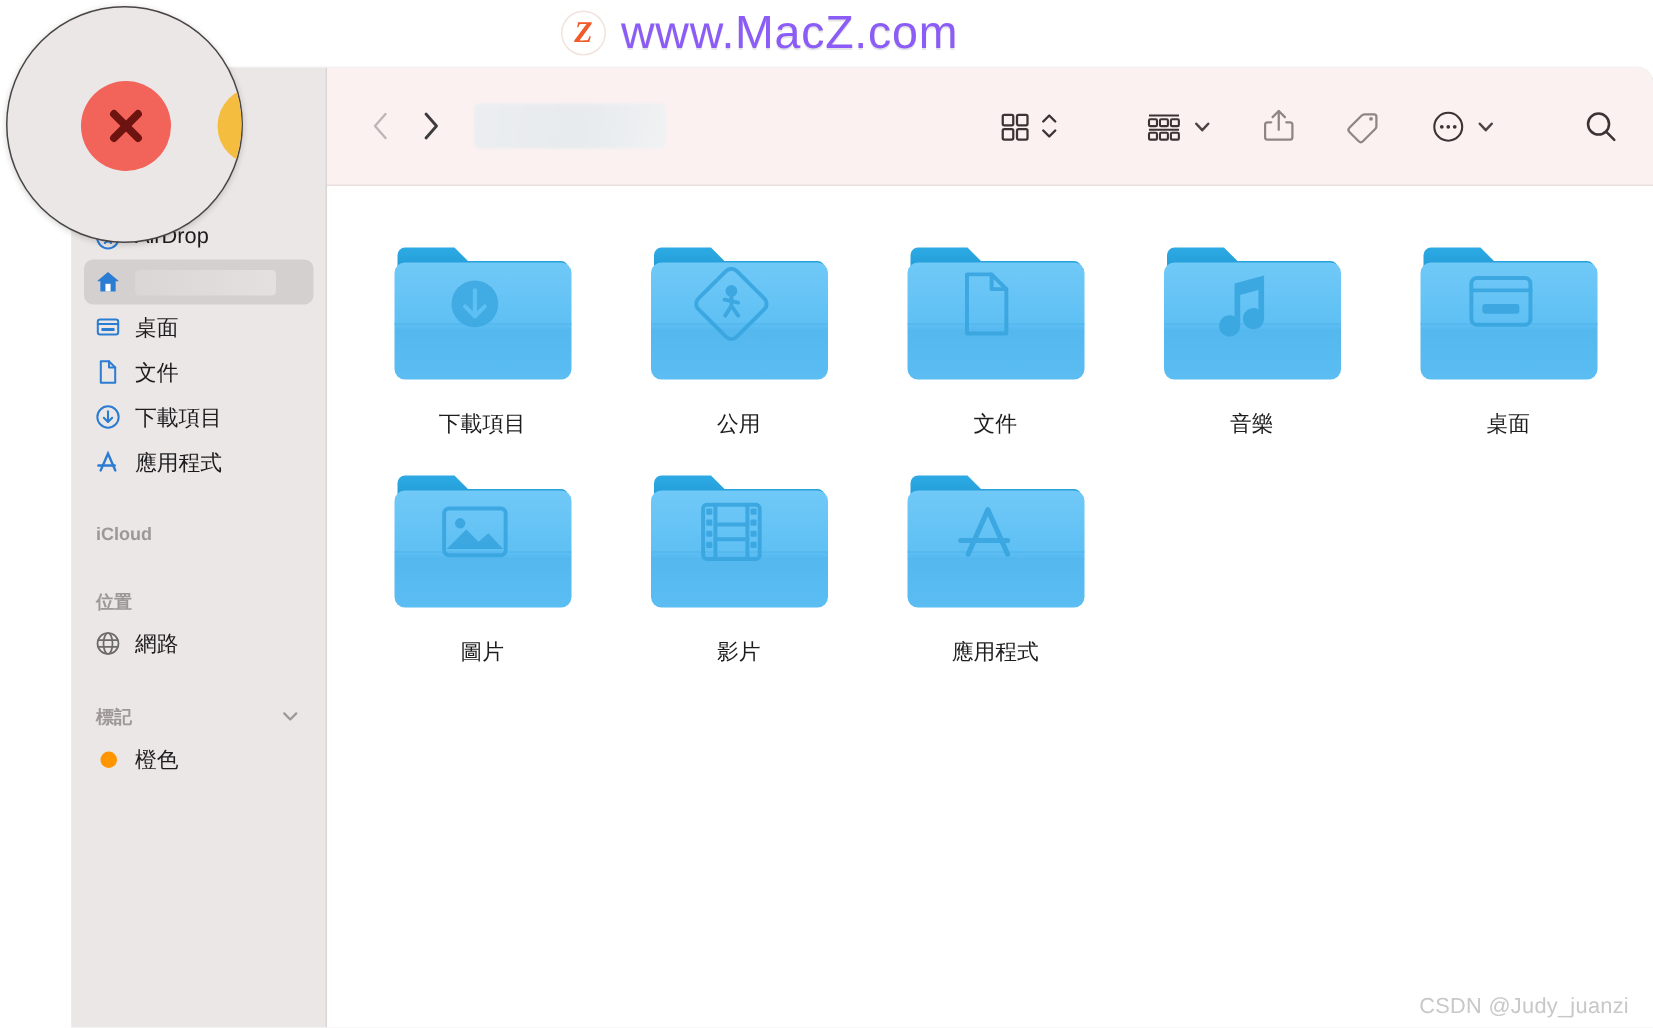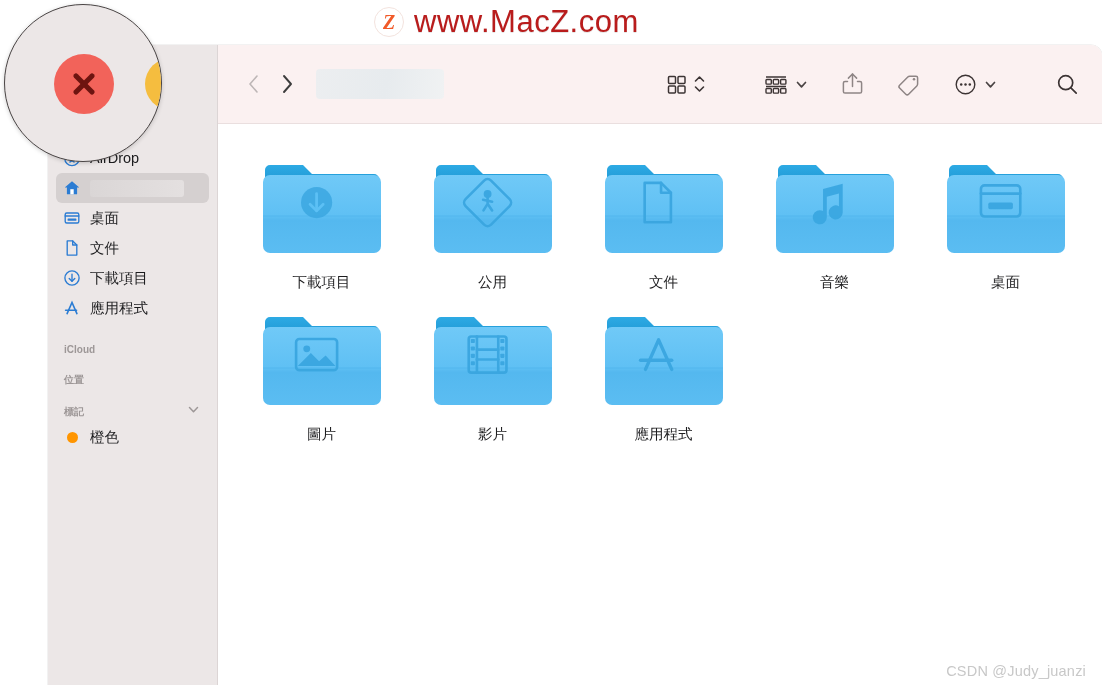--- a/index.html
+++ b/index.html
@@ -20,21 +20,21 @@
   .wm-badge {
     width:30px; height:30px; border-radius:50%;
     background:#ffffff;
     border:1px solid #f3e3de;
     display:flex; align-items:center; justify-content:center;
     font-size:20px; font-weight:bold; font-style:italic;
     color:#f15a29;
     font-family:"Liberation Serif","DejaVu Serif",serif;
   }
   .wm-text {
-    font-size:31px; color:#b91c1c;
+    font-size:31px; color:#8b5cf6;
     letter-spacing:.5px;
     text-shadow:0 1px 0 #e6e6e6, 0 -1px 0 #ffffff;
     font-family:"Liberation Sans","DejaVu Sans",sans-serif;
   }
 
   
   .window {
     position:absolute; left:48px; top:45px;
     width:1054px; height:640px;
     border-top-left-radius:11px; border-top-right-radius:11px;
@@ -63,23 +63,23 @@
   .sb-ico svg { display:block; }
   .sb-label {
     font-size:14.5px; color:#1c1c1e;
     white-space:nowrap; overflow:hidden;
   }
   .sb-redacted {
     height:17px; width:94px; border-radius:3px;
     background:linear-gradient(90deg,#dad6d6,#e4e0e0);
   }
   .sb-head {
-    display:flex; align-items:flex-end; justify-content:space-between;
-    font-size:10px; color:#9d9797; font-weight:bold;
-    margin:14px 8px 3px; padding:0 8px; height:18px;
+    display:flex; align-items:flex-start; justify-content:space-between;
+    font-size:12px; color:#9d9797; font-weight:bold;
+    margin:26px 8px 3px; padding:0 8px; height:18px;
   }
   .sb-head-chev { color:#9d9797; }
   .tagdot { width:11px; height:11px; border-radius:50%; }
 
   
   .toolbar {
     position:absolute; left:170px; top:0;
     width:884px; height:79px;
     background:#fbf1f1;
     border-bottom:1px solid #eadfdf;
@@ -232,20 +232,31 @@
             </span>
             <span class="sb-label">應用程式</span>
           </div>
         </div>
       <div id="sb-sections">
           <div class="sb-head">
             <span>iCloud</span>
           </div>
           <div class="sb-head">
             <span>位置</span>
+          </div>
+          <div class="sb-row">
+            <span class="sb-ico">
+              <svg width="18" height="18" viewBox="0 0 18 18" fill="none" stroke="#6b6b6b" stroke-width="1.15">
+                <circle cx="9" cy="9" r="7"></circle>
+                <ellipse cx="9" cy="9" rx="3" ry="7"></ellipse>
+                <line x1="2.1" y1="6.8" x2="15.9" y2="6.8"></line>
+                <line x1="2.1" y1="11.2" x2="15.9" y2="11.2"></line>
+              </svg>
+            </span>
+            <span class="sb-label">網路</span>
           </div>
           <div class="sb-head">
             <span>標記</span>
             <span class="sb-head-chev"><svg width="15" height="15" viewBox="0 0 15 15" fill="none" stroke="currentColor" stroke-width="1.5" stroke-linecap="round" stroke-linejoin="round">
                 <polyline points="3.5,5.6 7.5,9.7 11.5,5.6"></polyline>
               </svg></span>
           </div>
           <div class="sb-row">
             <span class="sb-ico">
               <span class="tagdot" style="background:#ff9500"></span>

